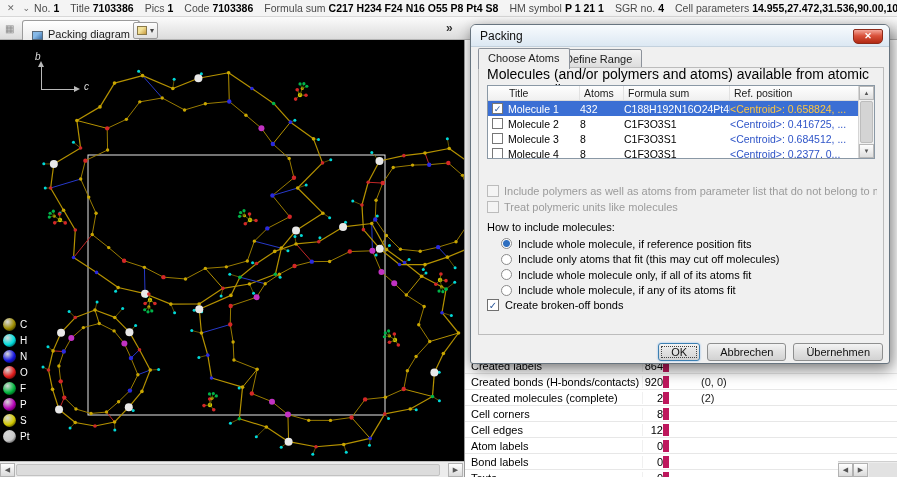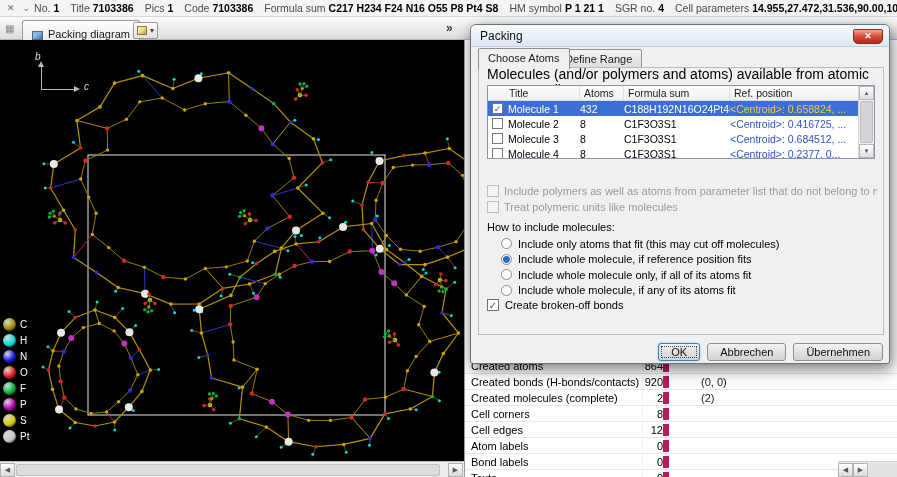--- a/index.html
+++ b/index.html
@@ -839,21 +839,21 @@
       <div class="leg-row">
         <span class="leg-ball" style="background: radial-gradient(circle at 35% 30%, rgba(255, 255, 255, 0.85) 0%, rgb(200, 200, 200) 55%, rgba(0, 0, 0, 0.45) 100%);"></span>
         <span class="leg-lbl">Pt</span>
       </div>
     </div>
 </div>
 
 <div id="rightpane">
   <div id="stats">
       <div class="srow">
-        <span class="slabel">Created atoms</span>
+        <span class="slabel">Created labels</span>
         <span class="svalue">864</span>
         <span class="sextra"></span>
       </div>
       <div class="srow">
         <span class="slabel">Created bonds (H-bonds/contacts)</span>
         <span class="svalue">920</span>
         <span class="sextra">(0, 0)</span>
       </div>
       <div class="srow">
         <span class="slabel">Created molecules (complete)</span>
@@ -957,26 +957,26 @@
         <span>Include polymers as well as atoms from parameter list that do not belong to molecules</span>
       </div>
       <div class="optrow">
         <span class="cbox"></span>
         <span>Treat polymeric units like molecules</span>
       </div>
     </div>
   <div id="grp-label">How to include molecules:</div>
   <div id="radio-list">
       <div class="radiorow">
+        <span class="radio on"></span>
+        <span>Include whole molecule, if reference position fits</span>
+      </div>
+      <div class="radiorow">
         <span class="radio"></span>
         <span>Include only atoms that fit (this may cut off molecules)</span>
-      </div>
-      <div class="radiorow">
-        <span class="radio on"></span>
-        <span>Include whole molecule, if reference position fits</span>
       </div>
       <div class="radiorow">
         <span class="radio"></span>
         <span>Include whole molecule only, if all of its atoms fit</span>
       </div>
       <div class="radiorow">
         <span class="radio"></span>
         <span>Include whole molecule, if any of its atoms fit</span>
       </div>
     </div>

